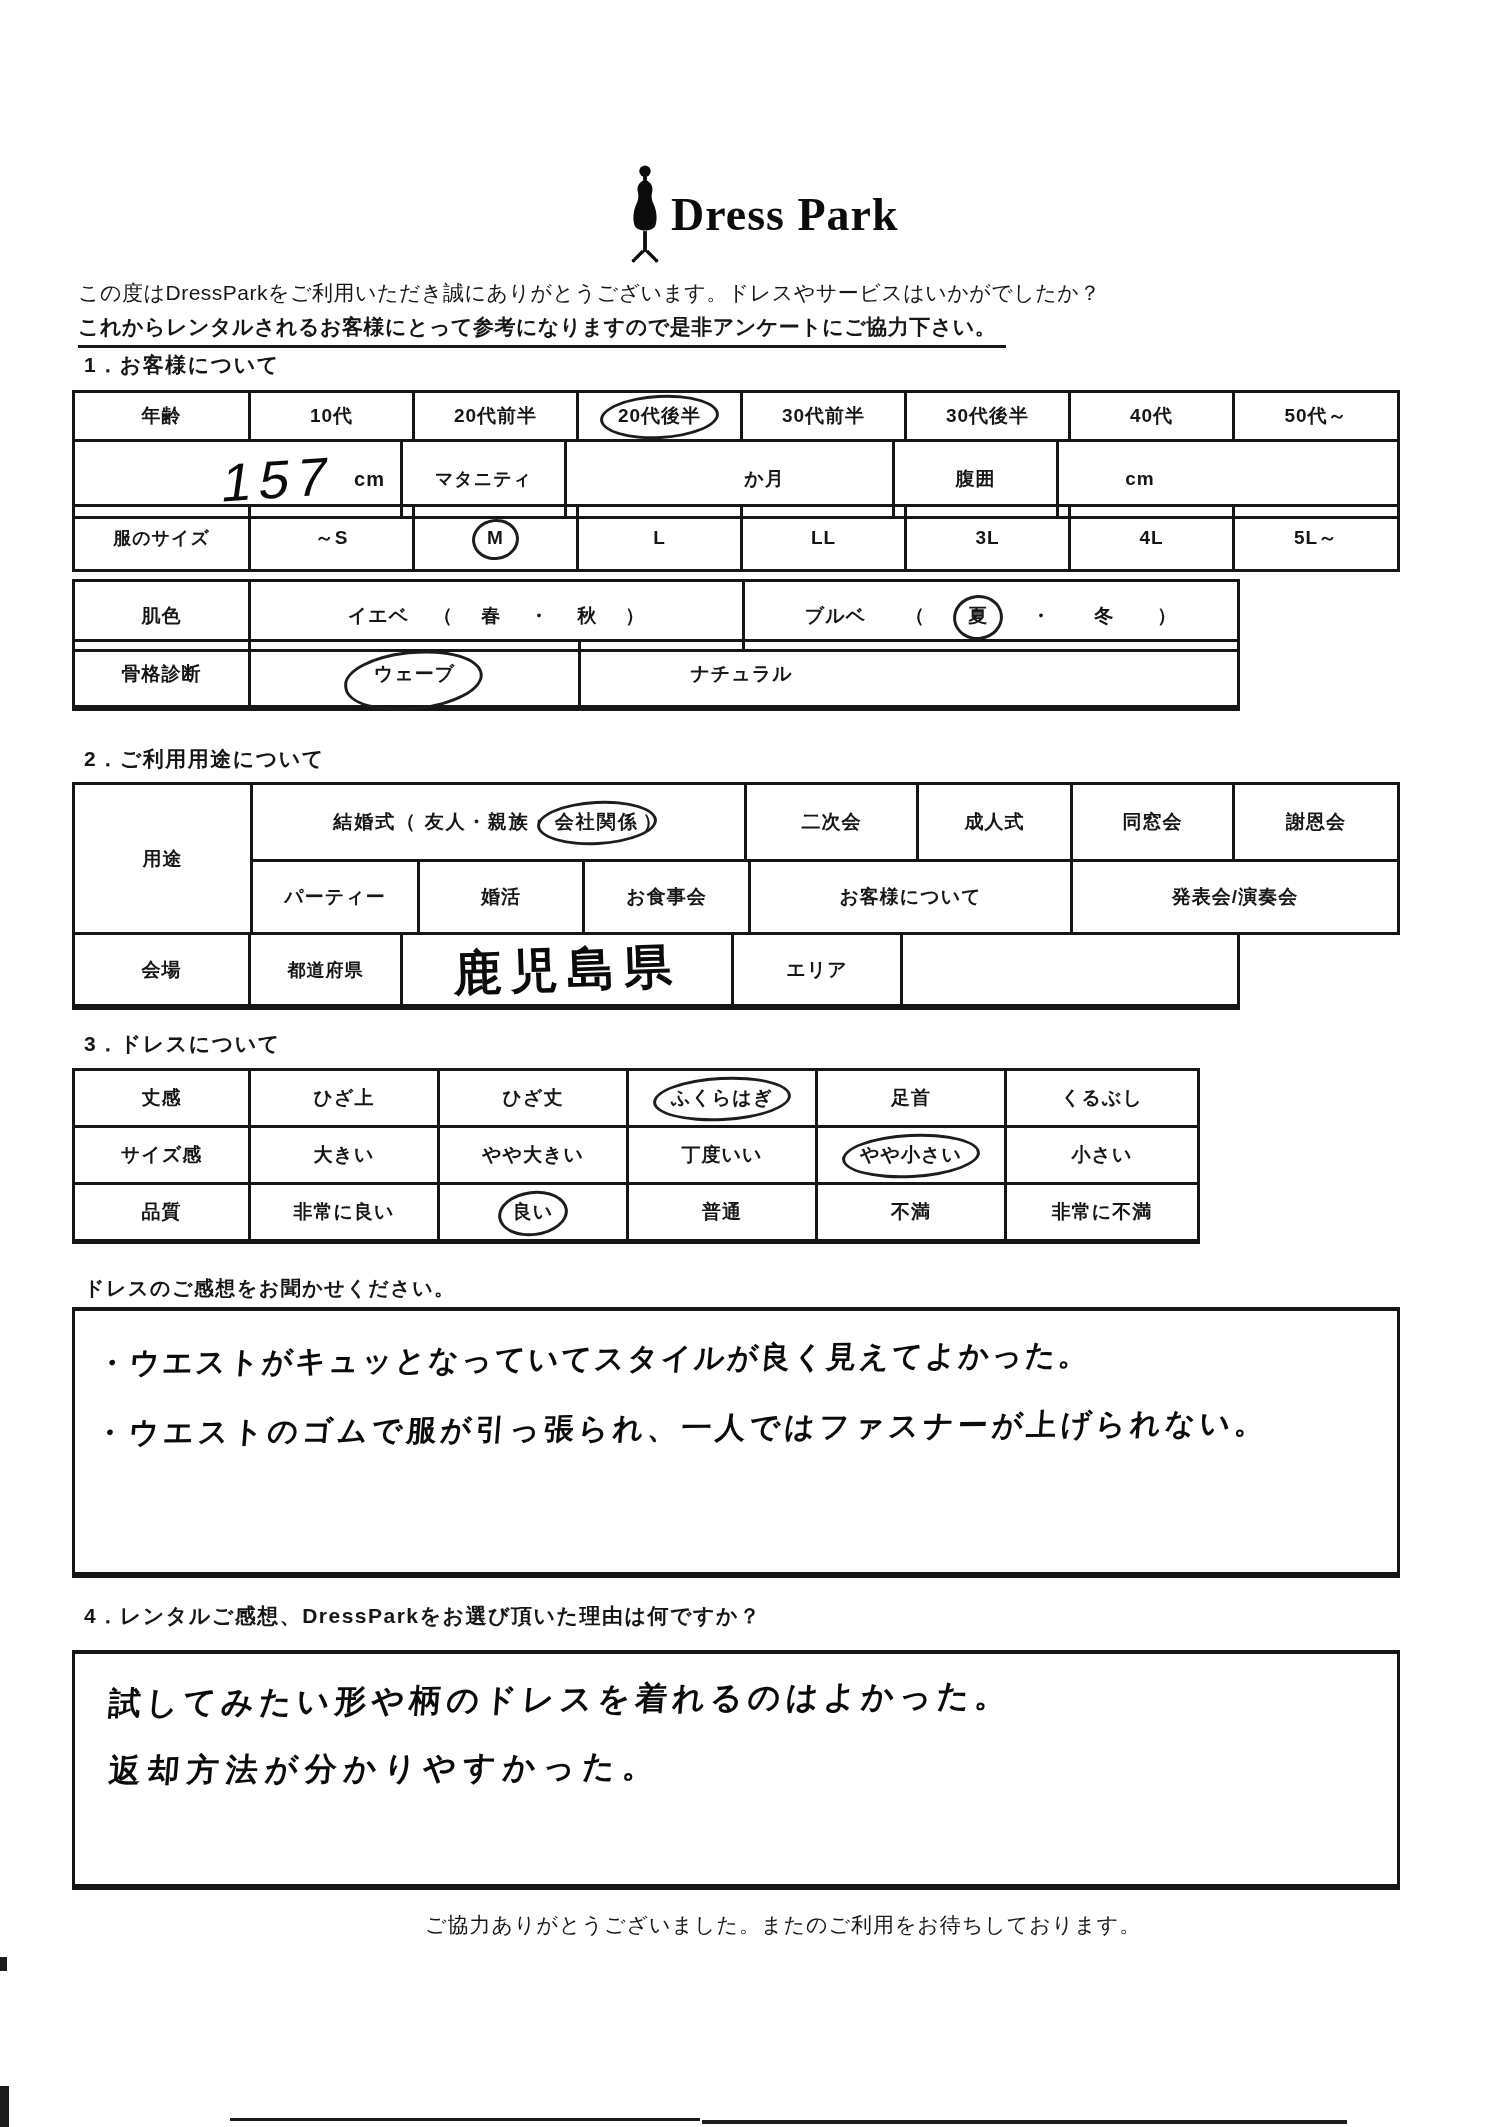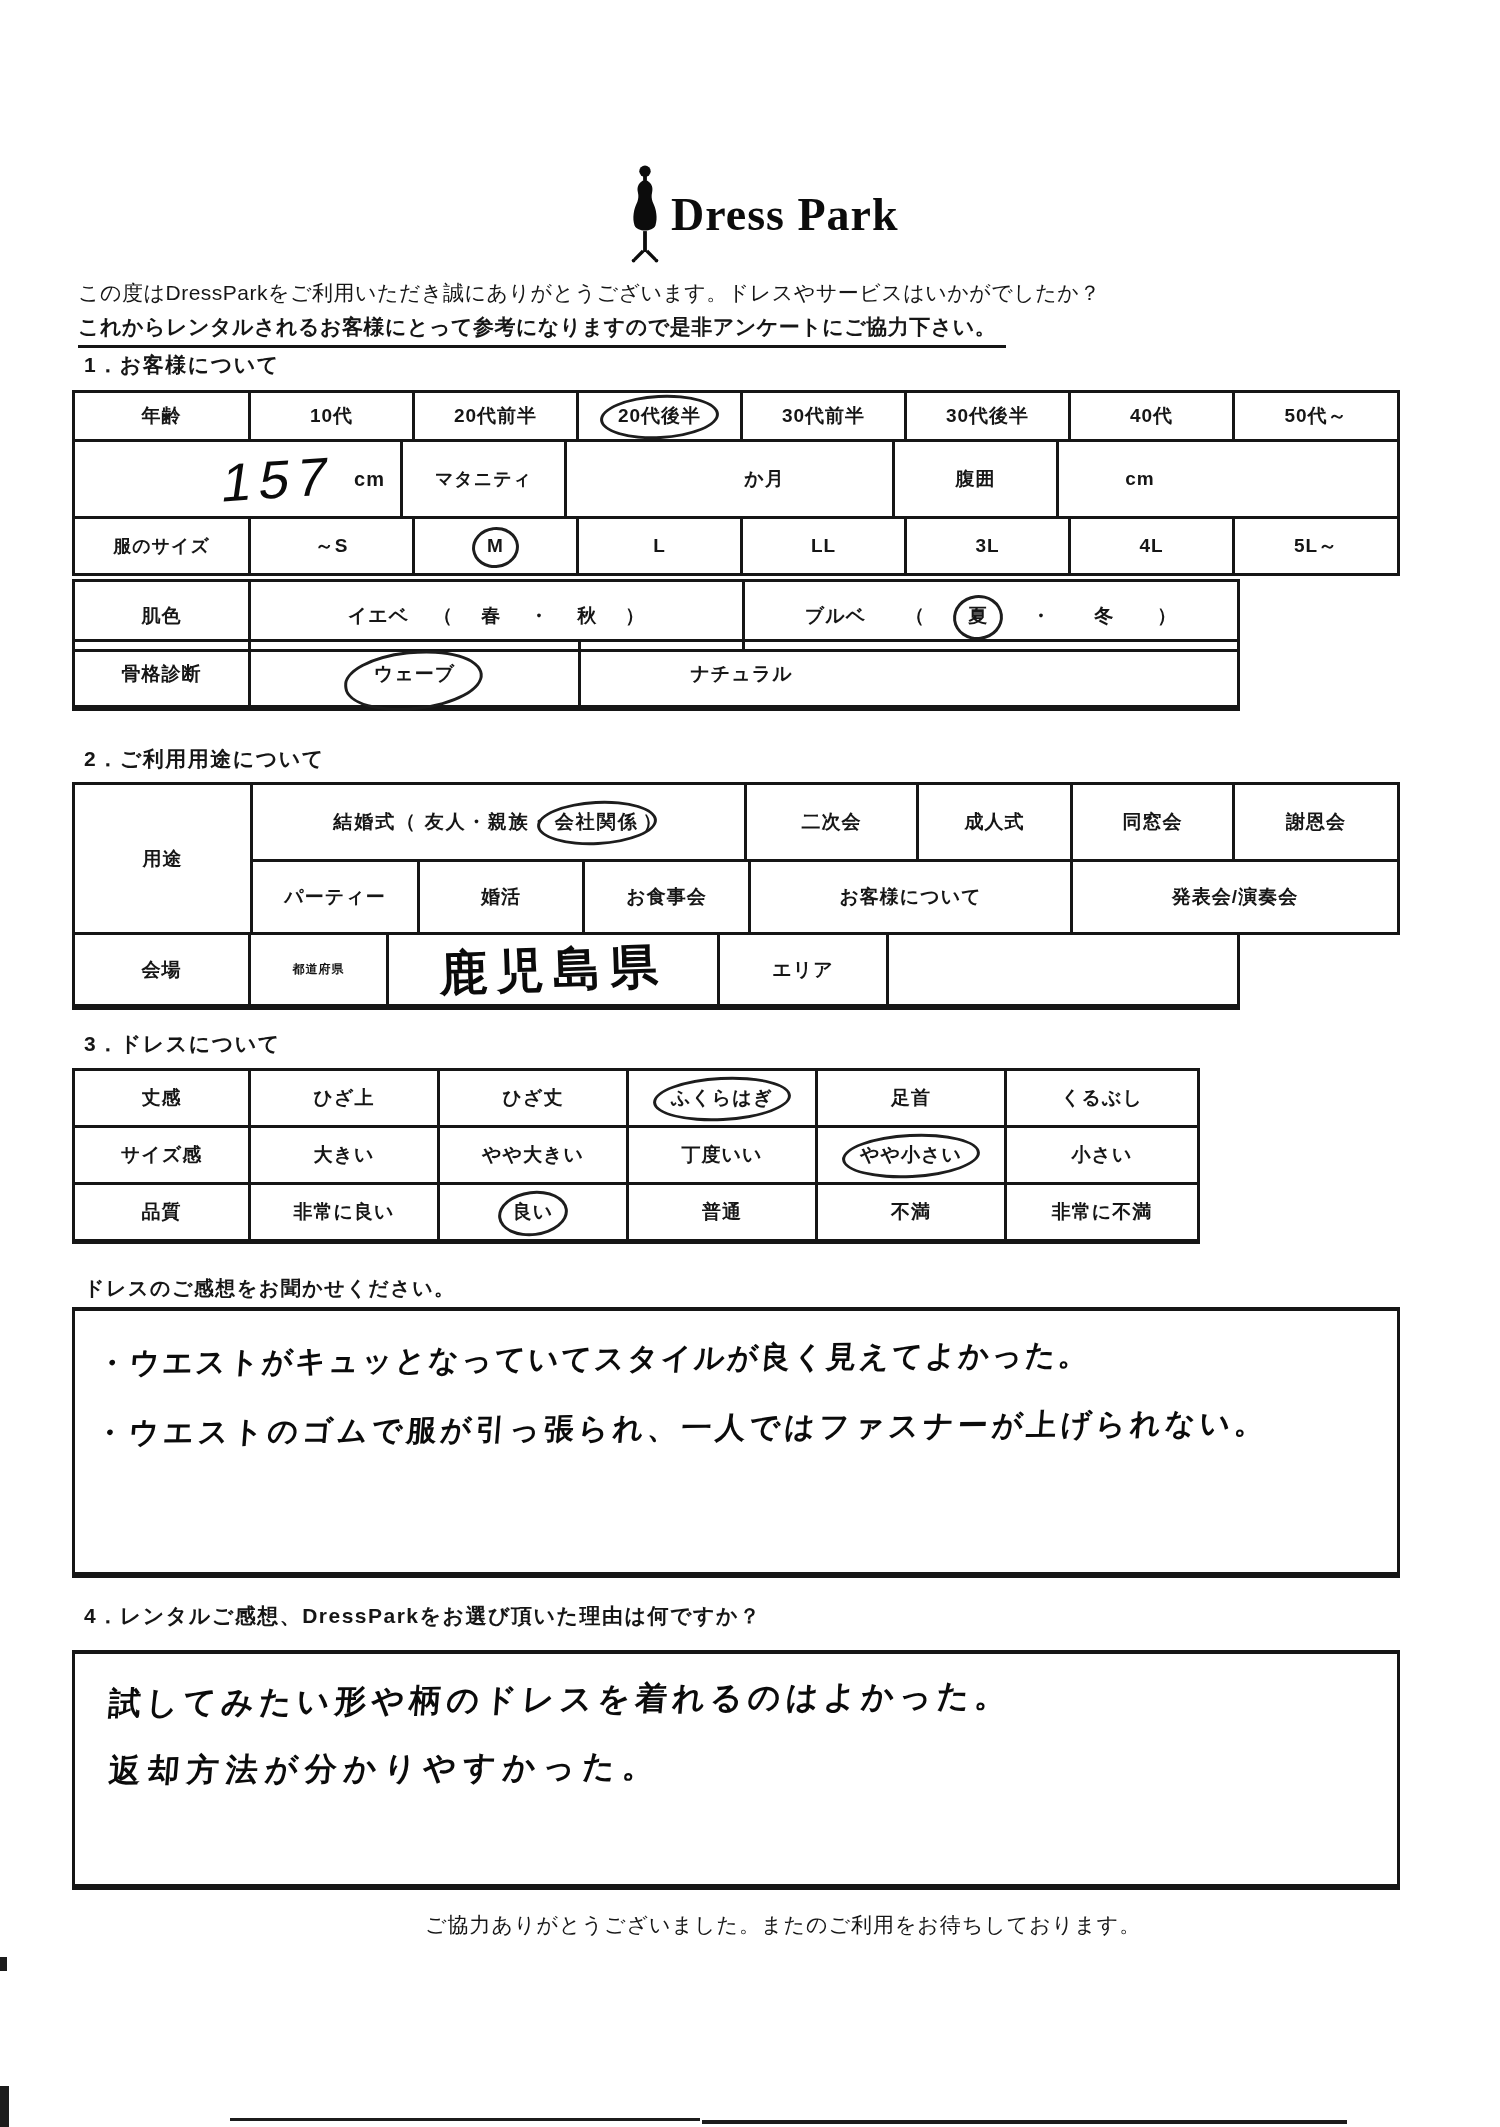--- a/index.html
+++ b/index.html
@@ -104,21 +104,21 @@
     <div class="c" style="width:328px;justify-content:flex-start;padding-left:148px;gap:20px">
       <span class="hw hw-num">157</span>
       <span class="hw-unit">cm</span>
     </div>
     <div class="c" style="width:164px;font-size:18px">マタニティ</div>
     <div class="c" style="width:328px;padding-left:70px">か月</div>
     <div class="c" style="width:164px">腹囲</div>
     <div class="c" style="width:162px">cm</div>
   </div>
 
-  <div class="trow" style="top:516px;height:60px;width:1328px">
+  <div class="trow" style="top:504px;height:68px;width:1328px">
     <div class="c" style="width:176px;font-size:18px">服のサイズ</div>
     <div class="c" style="width:164px">
         <span class="opt">～S</span>
       </div>
     <div class="c" style="width:164px">
         <span class="opt c-sm circled">M</span>
       </div>
     <div class="c" style="width:164px">
         <span class="opt">L</span>
       </div>
@@ -203,21 +203,21 @@
     <div class="c" style="width:322px">
         <span class="opt">お客様について</span>
       </div>
     <div class="c" style="width:324px">
         <span class="opt">発表会/演奏会</span>
       </div>
   </div>
 
   <div class="trow thickb" style="top:932px;height:78px;width:1168px">
     <div class="c" style="width:176px">会場</div>
-    <div class="c" style="width:138px;font-size:12px">都道府県</div>
+    <div class="c" style="width:152px;font-size:18px">都道府県</div>
     <div class="c" style="width:331px">
         <span class="hw hw-pref">鹿児島県</span>
       </div>
     <div class="c" style="width:169px">エリア</div>
     <div class="c" style="width:319px"></div>
   </div>
 
   <h2 class="h" style="top:1030px">3．ドレスについて</h2>
 
   <div class="trow" style="top:1068px;height:60px;width:1128px">

